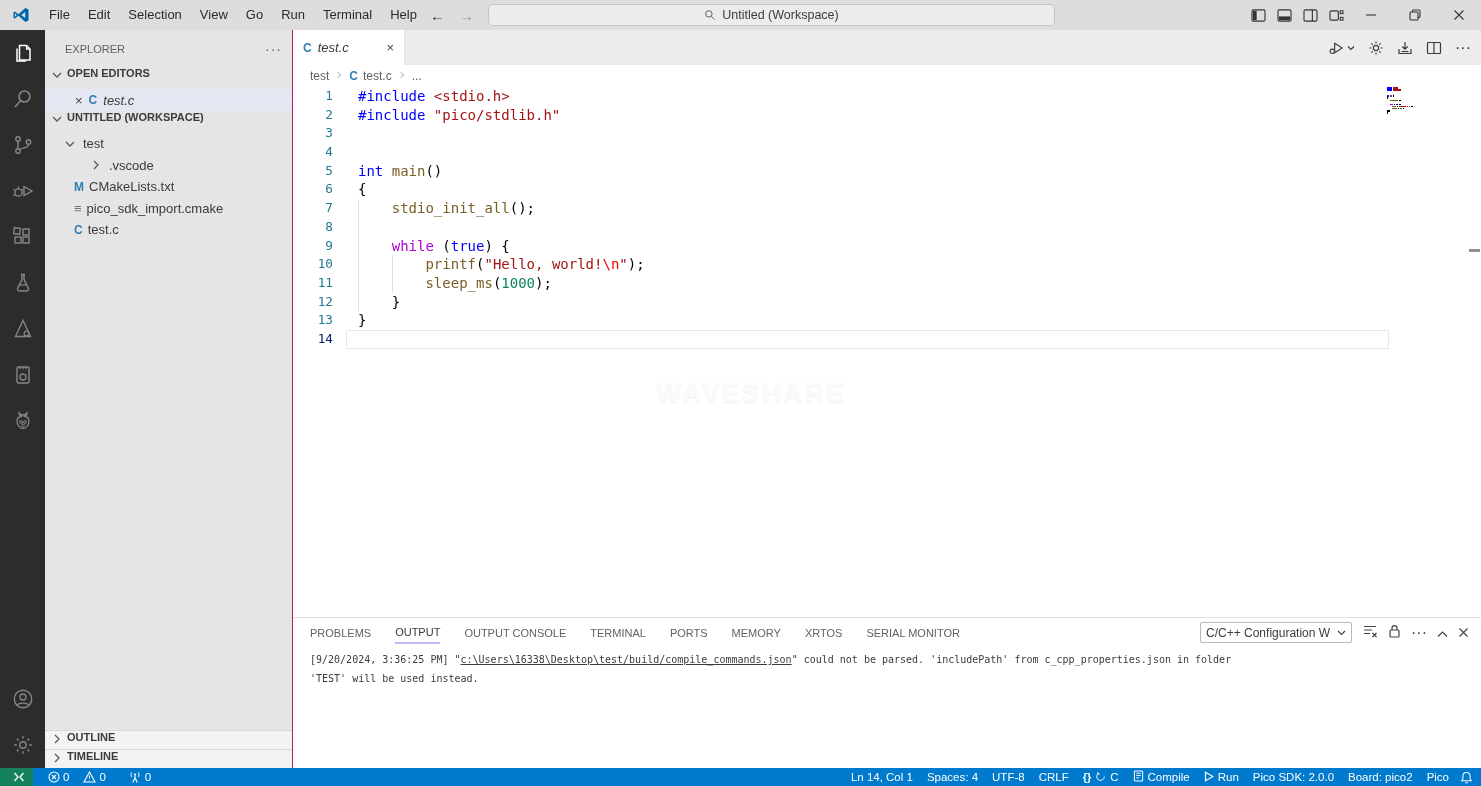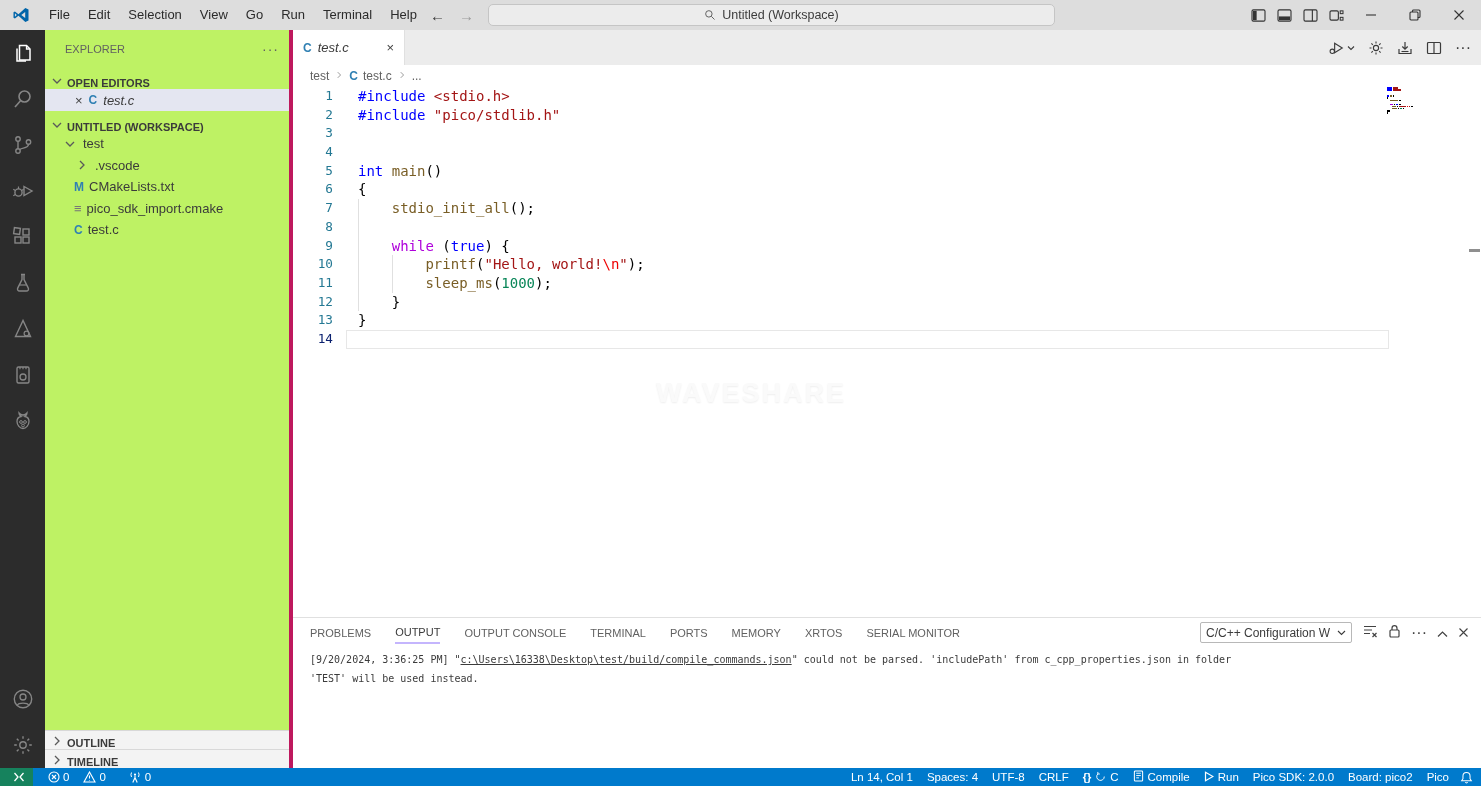--- a/index.html
+++ b/index.html
@@ -23,24 +23,24 @@
   
   .main { display:flex; height:738px; }
 
   .activitybar { width:45px; background:#2c2c2c; display:flex; flex-direction:column; justify-content:space-between; }
   .ab-group { display:flex; flex-direction:column; }
   .ab-item { width:45px; height:46px; display:flex; align-items:center; justify-content:center; color:#868686; }
   .ab-item.active { color:#ffffff; }
   .ab-item svg { width:24px; height:24px; }
 
   
-  .sidebar { width:248px; background:#bef264; border-right:4px solid #be185d; position:relative; font-size:13px; color:#3b3b3b; }
+  .sidebar { width:248px; background:#e5e5e5; border-right:1px solid #be185d; position:relative; font-size:13px; color:#3b3b3b; }
   .sb-header { height:37px; display:flex; align-items:center; padding-left:20px; padding-right:10px; font-size:11px; color:#616161; }
   .sb-header .more { margin-left:auto; color:#616161; font-size:14px; letter-spacing:1px; }
-  .sb-section { height:22px; display:flex; align-items:flex-end; font-weight:bold; font-size:11px; padding-left:4px; gap:2px; }
+  .sb-section { height:22px; display:flex; align-items:flex-start; font-weight:bold; font-size:11px; padding-left:4px; gap:2px; }
   .oe-item { height:22px; display:flex; align-items:center; background:#e4e6f1; padding-left:30px; gap:6px; }
   .oe-item .close-x { color:#424242; font-size:13px; }
   .file-glyph { font-weight:bold; font-size:12px; color:#3080b3; font-style:normal; }
   .file-glyph.gray { color:#777; font-weight:normal; font-size:13px; }
   .italic { font-style:italic; }
   .tree-row { height:21.5px; display:flex; align-items:center; gap:5px; }
   .tw-chevron, .sec-chevron { color:#5a5a5a; display:flex; align-items:center; }
   .sb-bottom { position:absolute; left:0; right:0; bottom:0; }
   .sb-bottom .sb-section { border-top:1px solid #d8d8d8; height:19px; background:#f3f3f3; }
 
@@ -274,21 +274,21 @@
       </div>
       <div id="tree">
           <div class="tree-row" style="padding-left: 17px;">
             <span class="tw-chevron">
               <svg width="16" height="16" viewBox="0 0 16 16">
                 <path d="M4 6l4 4 4-4" fill="none" stroke="#5a5a5a" stroke-width="1.3"></path>
               </svg>
             </span>
             <span class="tree-label">test</span>
           </div>
-          <div class="tree-row" style="padding-left: 29px;">
+          <div class="tree-row" style="padding-left: 43px;">
             <span class="tw-chevron">
               <svg width="16" height="16" viewBox="0 0 16 16">
                 <path d="M6 4l4 4-4 4" fill="none" stroke="#5a5a5a" stroke-width="1.3"></path>
               </svg>
             </span>
             <span class="tree-label">.vscode</span>
           </div>
           <div class="tree-row" style="padding-left: 29px;">
             <span class="file-glyph">M</span>
             <span class="tree-label">CMakeLists.txt</span>

